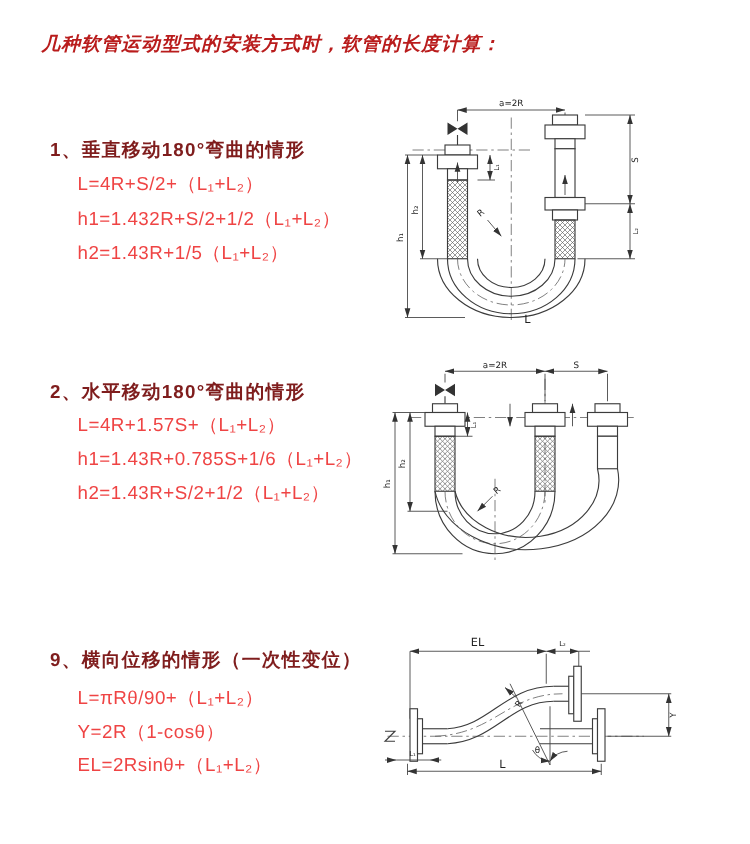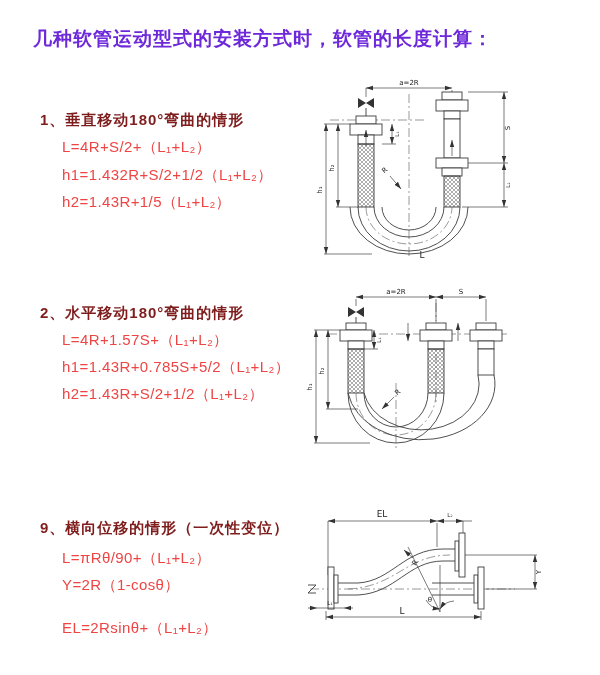--- a/index.html
+++ b/index.html
@@ -2,21 +2,21 @@
 <html><head>
 <meta charset="utf-8">
 <style>
   html,body{margin:0;padding:0;}
   body{
     width:600px;height:675px;position:relative;background:#ffffff;
     font-family:"Liberation Sans","DejaVu Sans",sans-serif;color:#111;
     overflow:hidden;
   }
   .abs{position:absolute;white-space:nowrap;}
-  .doc-title{font-size:19px;font-weight:700;letter-spacing:1px;color:#6d28d9;}
+  .doc-title{font-size:15px;font-weight:700;letter-spacing:1px;color:#b91c1c;font-style:italic;}
   .sec-heading{font-size:15px;font-weight:700;letter-spacing:1px;color:#7f1d1d;}
   .formula{font-size:15px;font-weight:400;letter-spacing:.4px;color:#ef4444;}
   svg{position:absolute;overflow:visible;}
   .dr{stroke:#3c3c3c;stroke-width:.9;fill:none;}
   .drf{stroke:#3c3c3c;stroke-width:.9;fill:#fff;}
   .hat{stroke:#3c3c3c;stroke-width:.9;fill:url(#xh);}
   .dim{stroke:#444;stroke-width:.7;fill:none;}
   .cl{stroke:#555;stroke-width:.6;fill:none;stroke-dasharray:9 3 2 3;}
   .lbl{font-family:"DejaVu Sans",sans-serif;font-size:7px;fill:#222;text-anchor:middle;}
   .lbl-sm{font-family:"DejaVu Sans",sans-serif;font-size:5.5px;fill:#222;text-anchor:middle;}
@@ -38,27 +38,27 @@
 
 <div class="abs doc-title" style="left:33px;top:26px;">几种软管运动型式的安装方式时，软管的长度计算：</div>
 
 <div class="abs sec-heading" style="left:40px;top:111px;">1、垂直移动180°弯曲的情形</div>
 <div class="abs formula" style="left:62px;top:138px;">L=4R+S/2+（L₁+L₂）</div>
 <div class="abs formula" style="left:62px;top:166px;">h1=1.432R+S/2+1/2（L₁+L₂）</div>
 <div class="abs formula" style="left:62px;top:193px;">h2=1.43R+1/5（L₁+L₂）</div>
 
 <div class="abs sec-heading" style="left:40px;top:304px;">2、水平移动180°弯曲的情形</div>
 <div class="abs formula" style="left:62px;top:331px;">L=4R+1.57S+（L₁+L₂）</div>
-<div class="abs formula" style="left:62px;top:358px;">h1=1.43R+0.785S+5/2（L₁+L₂）</div>
+<div class="abs formula" style="left:62px;top:358px;">h1=1.43R+0.785S+1/6（L₁+L₂）</div>
 <div class="abs formula" style="left:62px;top:385px;">h2=1.43R+S/2+1/2（L₁+L₂）</div>
 
 <div class="abs sec-heading" style="left:40px;top:519px;">9、横向位移的情形（一次性变位）</div>
 <div class="abs formula" style="left:62px;top:549px;">L=πRθ/90+（L₁+L₂）</div>
 <div class="abs formula" style="left:62px;top:576px;">Y=2R（1-cosθ）</div>
-<div class="abs formula" style="left:62px;top:603px;margin-top:16px;">EL=2Rsinθ+（L₁+L₂）</div>
+<div class="abs formula" style="left:62px;top:603px;">EL=2Rsinθ+（L₁+L₂）</div>
 
 <svg style="left:312px;top:72px;" width="280" height="190" viewBox="0 0 280 190">
 
   <line class="cl" x1="97" y1="22" x2="97" y2="186"></line>
   <line class="cl" x1="18" y1="48" x2="115" y2="48"></line>
 
   <line class="dim" x1="54" y1="16" x2="140" y2="16" marker-start="url(#arw)" marker-end="url(#arw)"></line>
   <line class="dim" x1="140" y1="18" x2="140" y2="26"></line>
   <text class="lbl" x="97" y="13">a=2R</text>
 

